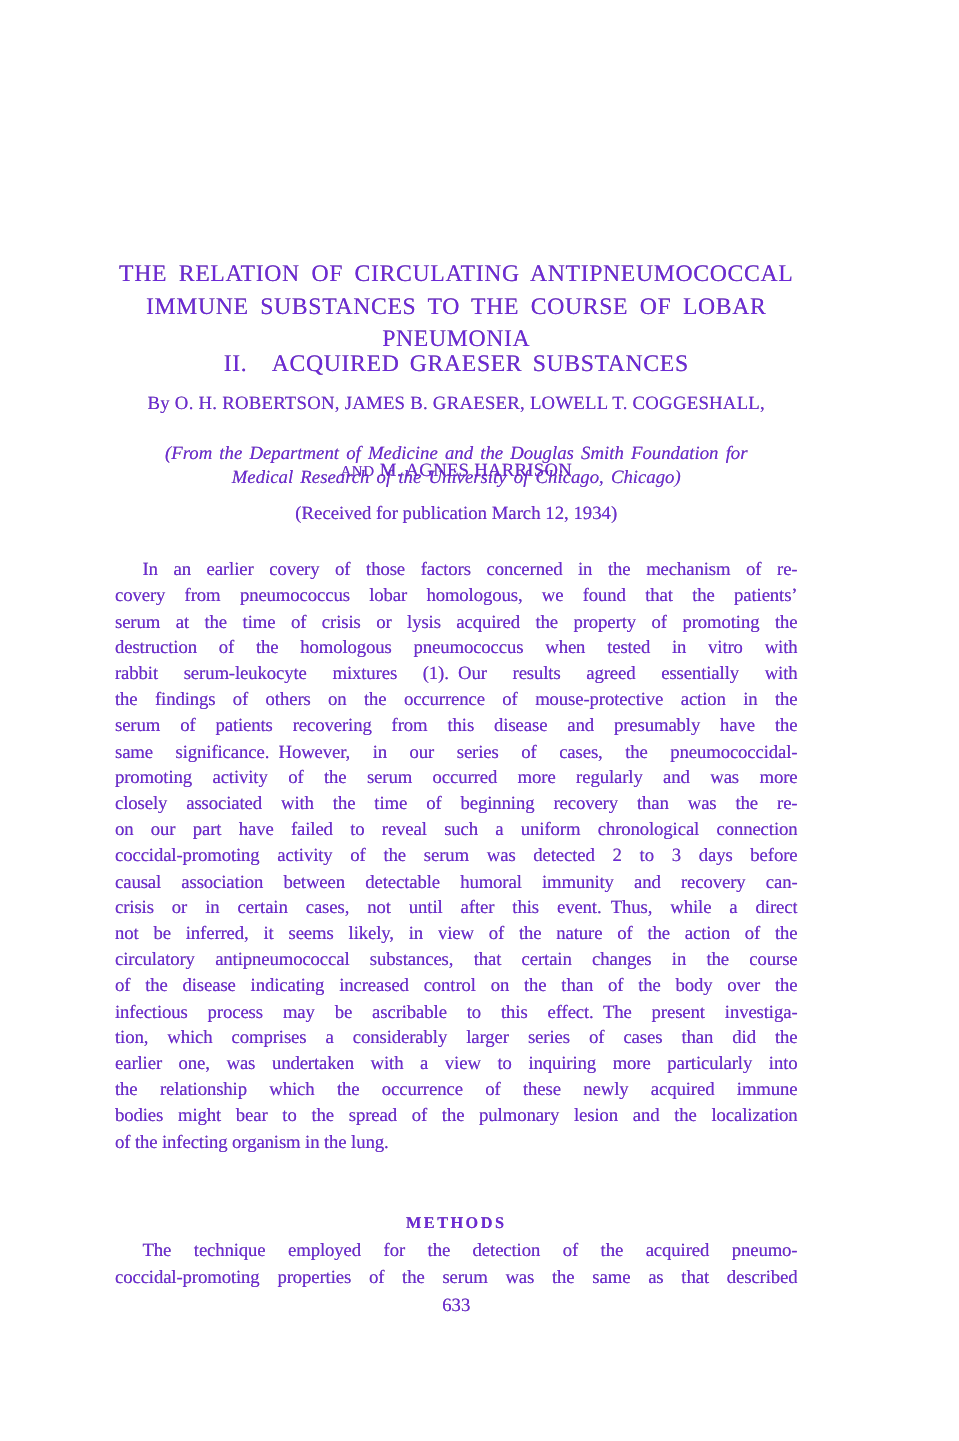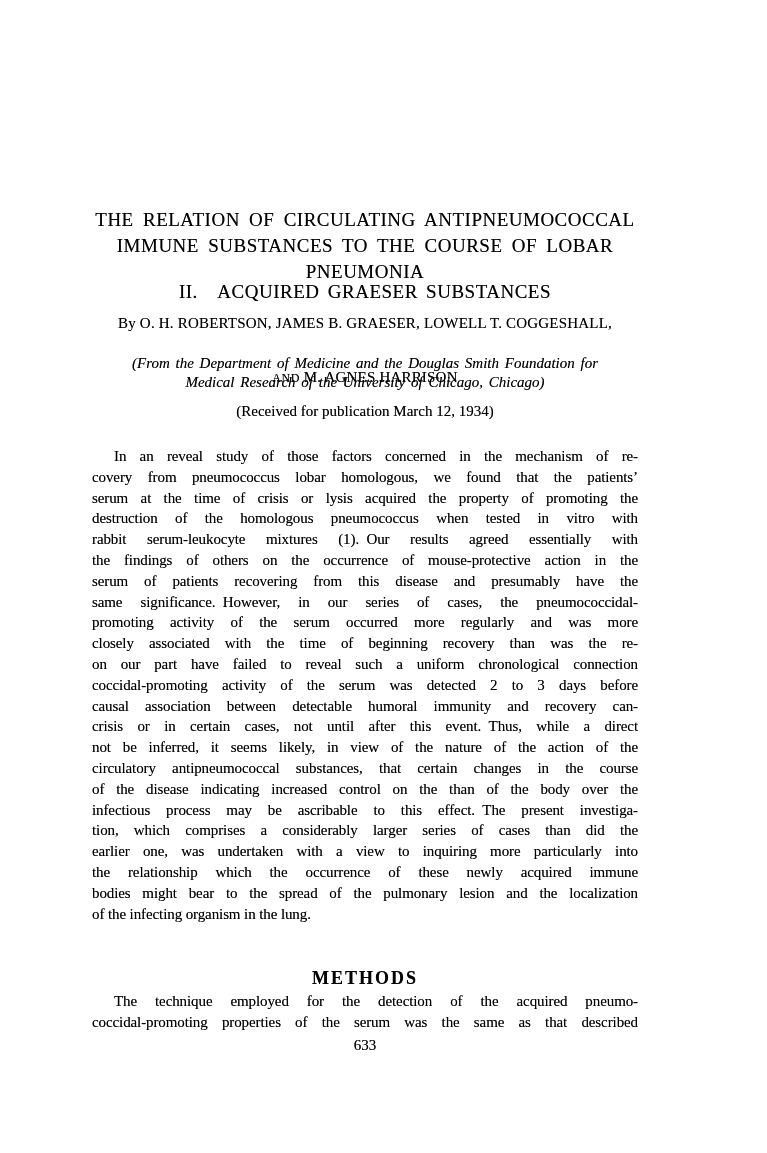--- a/index.html
+++ b/index.html
@@ -5,21 +5,21 @@
   html, body {
     margin: 0;
     padding: 0;
     background: #ffffff;
   }
   .page {
     position: relative;
     width: 767px;
     height: 1153px;
     background: #ffffff;
-    color: #000000;
+    color: #6d28d9;
     font-family: "Liberation Serif", "DejaVu Serif", serif;
     text-shadow: 0 0 0.4px rgba(25,25,25,0.55);
     overflow: hidden;
   }
   .block {
     position: absolute;
     left: 92px;
     width: 546px;
   }
   
@@ -85,21 +85,21 @@
     overflow: hidden;
   }
   .para .line.indent { text-indent: 22px; }
   .para .line.last {
     text-align: left;
     text-align-last: left;
   }
   .intro-para { top: 446px; }
   .methods-heading {
     top: 970px;
-    font-size: 18px;
+    font-size: 13px;
     font-weight: bold;
     letter-spacing: 2px;
     line-height: 16px;
     text-align: center;
   }
   .methods-para { top: 991px; }
   .page-number {
     top: 1036px;
     font-size: 15px;
     line-height: 18px;
@@ -127,21 +127,21 @@
   </div>
 
   <div class="block centered affiliation">
       <div class="line">(From the Department of Medicine and the Douglas Smith Foundation for</div>
       <div class="line">Medical Research of the University of Chicago, Chicago)</div>
     </div>
 
   <div class="block received">(Received for publication March 12, 1934)</div>
 
   <div class="block para intro-para">
-      <div class="line indent">In an reveal study of those factors concerned in the mechanism of re-</div>
+      <div class="line indent">In an earlier covery of those factors concerned in the mechanism of re-</div>
       <div class="line">covery from pneumococcus lobar homologous, we found that the patients’</div>
       <div class="line">serum at the time of crisis or lysis acquired the property of promoting the</div>
       <div class="line">destruction of the homologous pneumococcus when tested in vitro with</div>
       <div class="line">rabbit serum-leukocyte mixtures (1). Our results agreed essentially with</div>
       <div class="line">the findings of others on the occurrence of mouse-protective action in the</div>
       <div class="line">serum of patients recovering from this disease and presumably have the</div>
       <div class="line">same significance. However, in our series of cases, the pneumococcidal-</div>
       <div class="line">promoting activity of the serum occurred more regularly and was more</div>
       <div class="line">closely associated with the time of beginning recovery than was the re-</div>
       <div class="line">on our part have failed to reveal such a uniform chronological connection</div>

